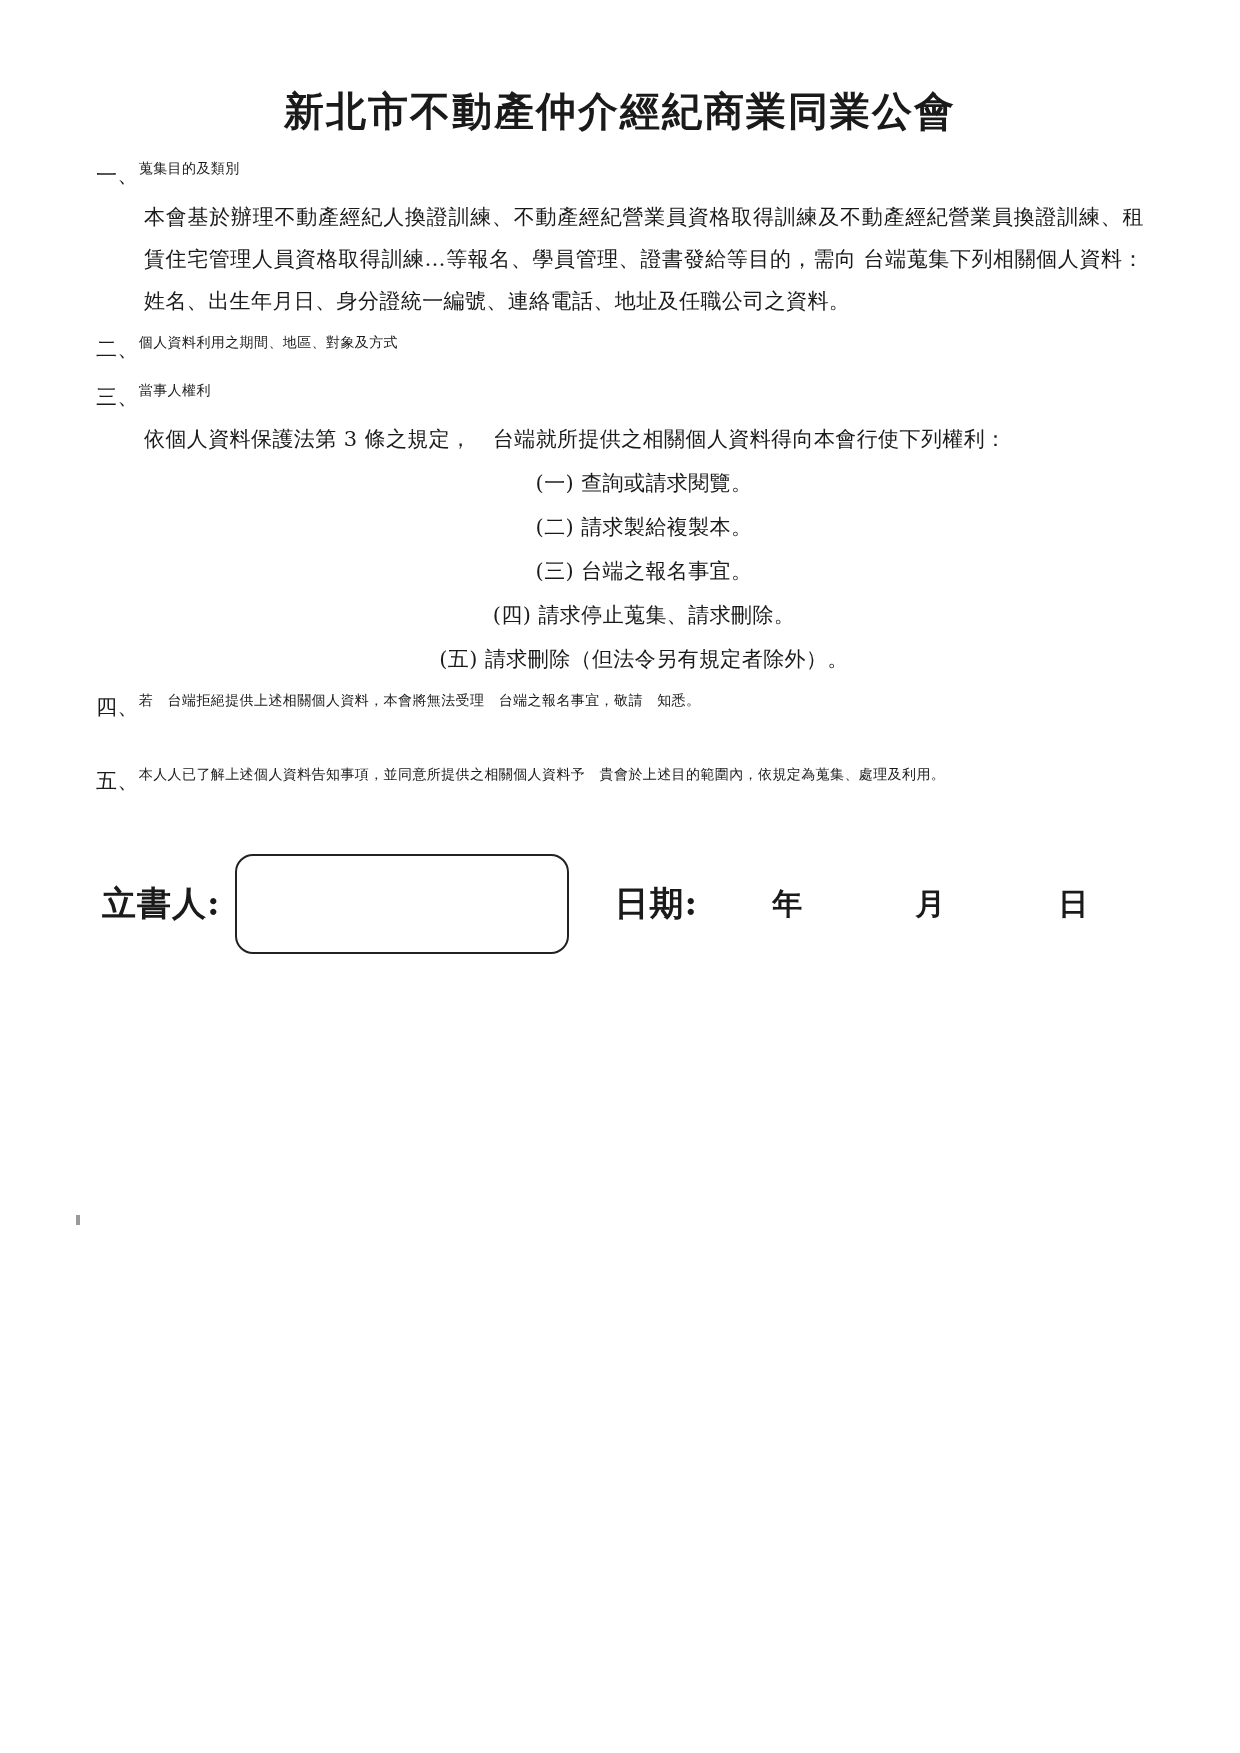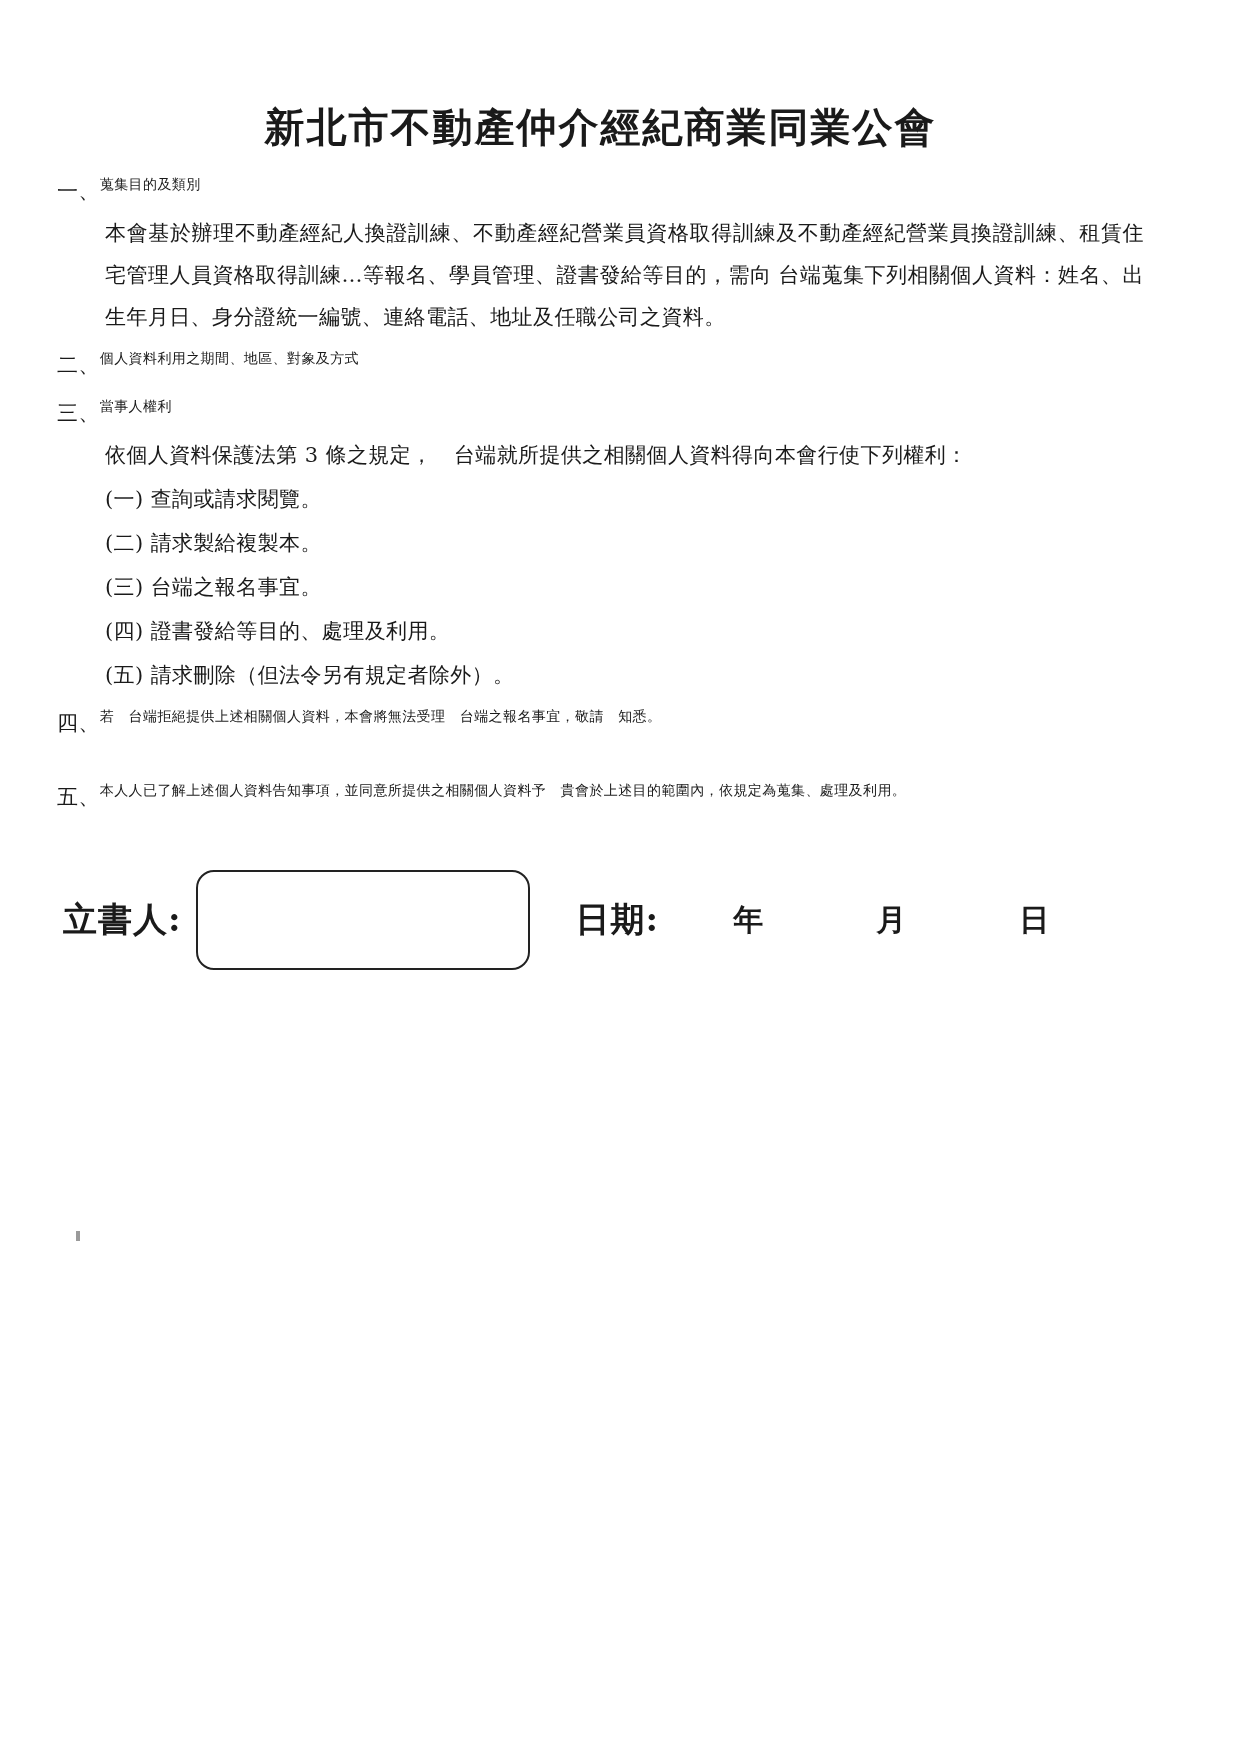--- a/index.html
+++ b/index.html
@@ -13,22 +13,21 @@
     font-family: "DejaVu Serif", "Liberation Serif", serif;
     color: #1a1a1a;
     position: relative;
     overflow: hidden;
   }
   .page {
     position: relative;
     width: 1240px;
     height: 1395px;
     box-sizing: border-box;
-    padding: 86px 96px 40px 57px;
-    margin-top: 16px;
+    padding: 86px 96px 40px 96px;
   }
   .doc-title {
     text-align: center;
     font-size: 40px;
     font-weight: bold;
     letter-spacing: 2px;
     line-height: 1.25;
     margin: 0 0 18px 0;
   }
   .doc-subtitle {
@@ -73,20 +72,21 @@
     line-height: 2.0;
     letter-spacing: 0.4px;
     text-align: justify;
     margin: 0 0 2px 48px;
   }
   .sub-item {
     font-size: 21px;
     line-height: 2.0;
     letter-spacing: 0.4px;
     margin: 0 0 2px 48px;
+    text-align: center;
   }
   .gap-medium { height: 26px; }
 
   .sign-row {
     display: flex;
     align-items: center;
     margin-top: 52px;
     padding-left: 6px;
   }
   .sign-label {
@@ -148,21 +148,21 @@
 
   <div class="clause">
     <span class="clause-num">三、</span>
     <span class="clause-text">當事人權利</span>
   </div>
   <p class="indent-body">依個人資料保護法第 3 條之規定，　台端就所提供之相關個人資料得向本會行使下列權利：</p>
 
   <p class="sub-item">(一) 查詢或請求閱覽。</p>
   <p class="sub-item">(二) 請求製給複製本。</p>
   <p class="sub-item">(三) 台端之報名事宜。</p>
-  <p class="sub-item">(四) 證書發給等目的、處理及利用。</p>
+  <p class="sub-item">(四) 請求停止蒐集、請求刪除。</p>
   <p class="sub-item">(五) 請求刪除（但法令另有規定者除外）。</p>
 
   <div class="clause">
     <span class="clause-num">四、</span>
     <span class="clause-text">若　台端拒絕提供上述相關個人資料，本會將無法受理　台端之報名事宜，敬請　知悉。</span>
   </div>
 
   <div class="gap-medium"></div>
 
   <div class="clause">

